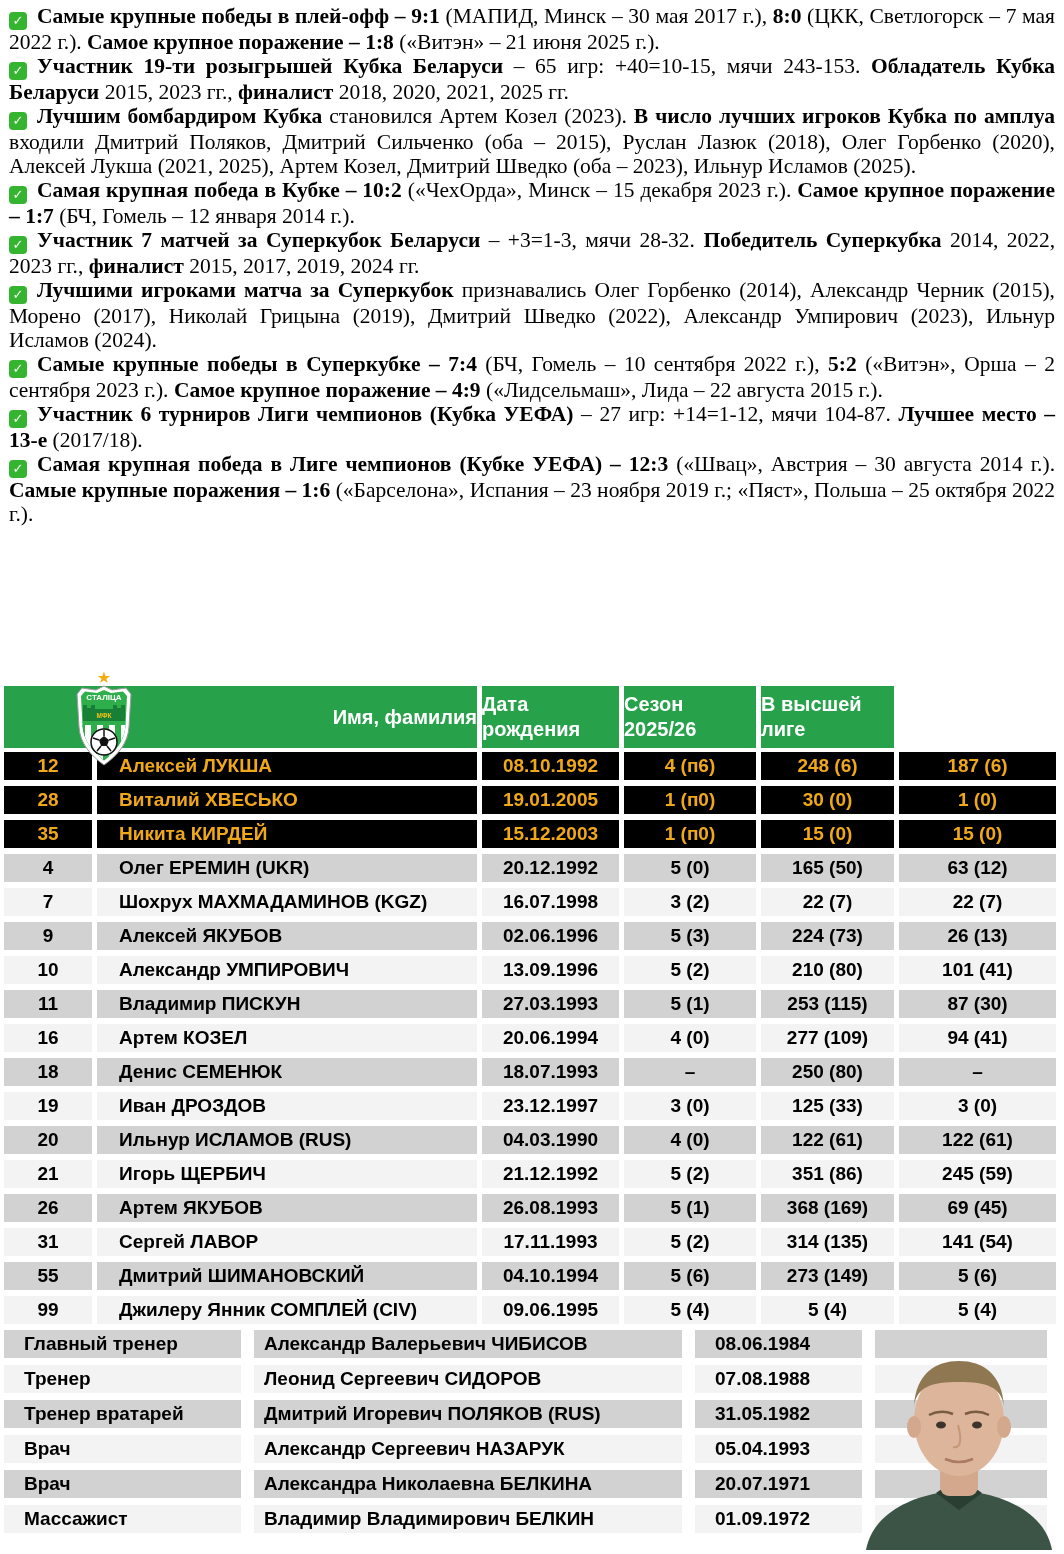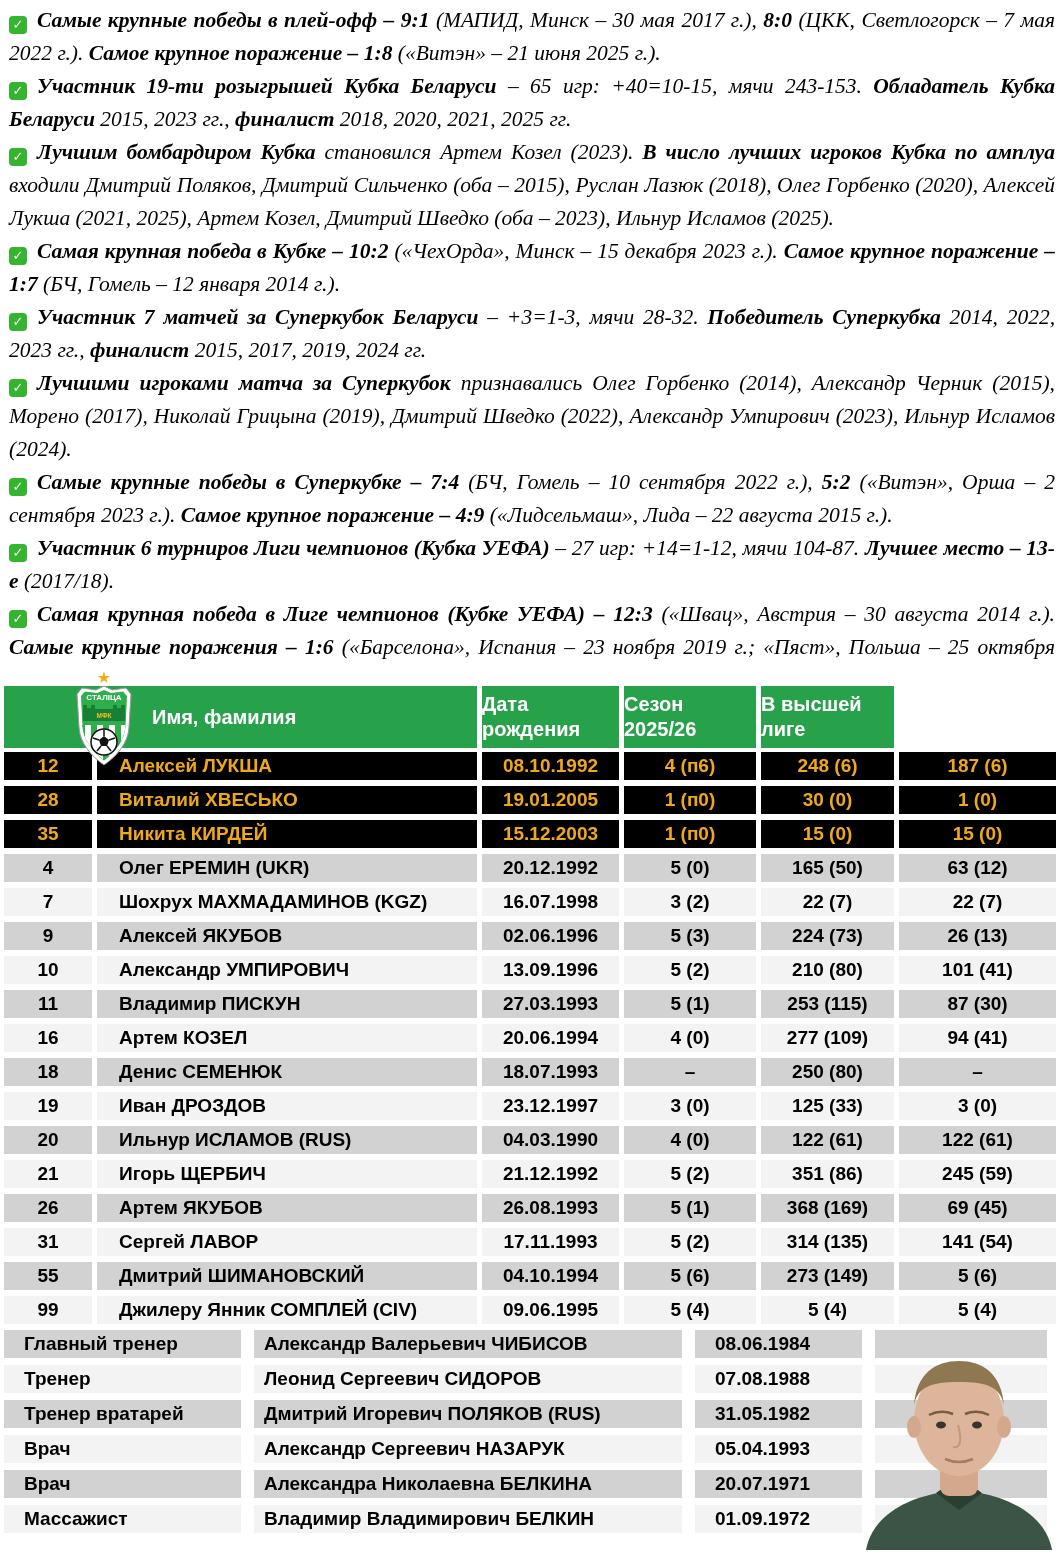--- a/index.html
+++ b/index.html
@@ -7,37 +7,37 @@
     --row-dark:#D2D2D2; --row-light:#F3F3F3; --check-green:#35B42F;
     --logo-green:#2FAE4C; --logo-dark-green:#187F36; --star-gold:#F2AC0F;
     --shirt-green:#3B5446;
   }
   *{box-sizing:border-box;}
   html,body{margin:0;padding:0;}
   body{width:1064px;height:1554px;background:#fff;color:#000;
        font-family:"Liberation Serif",serif;overflow:hidden;position:relative;}
   
   .intro{height:672px;overflow:hidden;padding:4px 9px 0 9px;
-         font-size:21.5px;line-height:33px;text-align:justify;font-style:italic;}
+         font-size:21.5px;line-height:24px;text-align:justify;}
   .para{margin:0;}
   .para b{font-weight:bold;}
   .check{display:inline-flex;align-items:center;justify-content:center;
          width:18px;height:18px;border-radius:4px;background:var(--check-green);
          color:#fff;font-size:13px;font-weight:bold;
          font-family:"DejaVu Sans",sans-serif;vertical-align:-2px;margin-right:10px;}
   
   .squad{position:relative;margin:14px 0 0 4px;
          font-family:"Liberation Sans",sans-serif;font-weight:bold;}
   .srow{display:grid;grid-template-columns:88px 380px 137px 132px 133px 157px;
         column-gap:5px;margin-bottom:6px;}
   .srow.head{grid-template-columns:473px 137px 132px 133px 157px;margin-bottom:4px;}
   .th{background:var(--accent-green);color:#fff;height:62px;display:flex;
       flex-direction:column;align-items:flex-start;justify-content:center;
       font-size:20px;line-height:25px;text-align:center;}
-  .th.first{align-items:flex-start;padding-left:148px;}
+  .th.first{align-items:flex-end;padding-left:148px;}
   .cell{height:28px;line-height:28px;font-size:19px;text-align:center;
         white-space:nowrap;overflow:hidden;}
   .cell.name{text-align:left;padding-left:22px;}
   .srow.gk .cell{background:var(--gk-bg);color:var(--gold);}
   .srow.dark .cell{background:var(--row-dark);}
   .srow.light .cell{background:var(--row-light);}
   
   .logo{position:absolute;left:70px;top:-12px;width:60px;height:94px;z-index:5;}
   .logo .star{position:absolute;top:-4px;left:50%;transform:translateX(-50%);
               color:var(--star-gold);font-size:16px;line-height:1;

